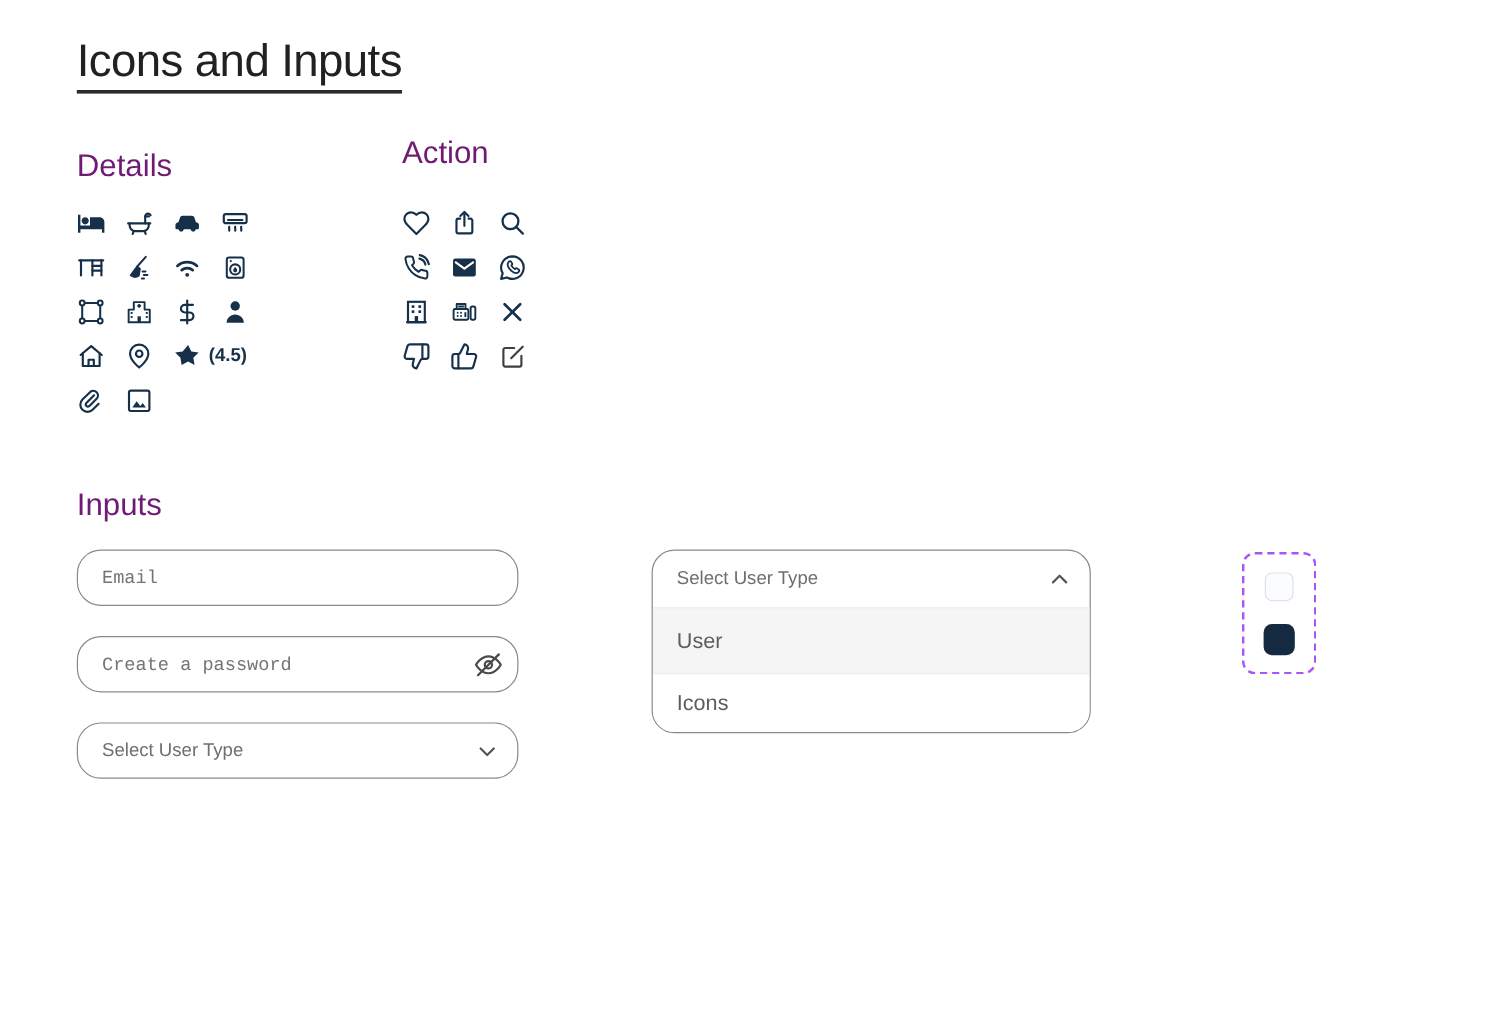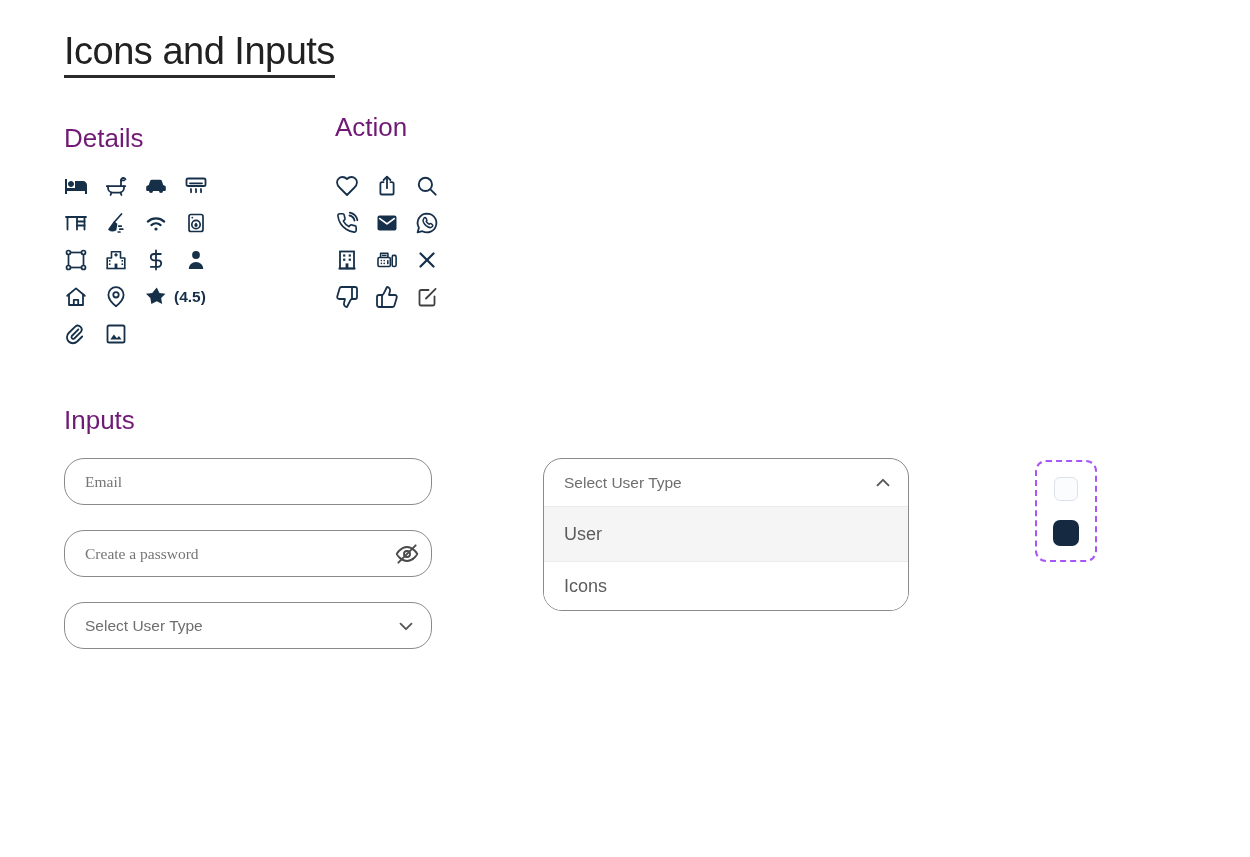--- a/index.html
+++ b/index.html
@@ -17,21 +17,21 @@
   .icon-grid.details{left:64px;top:174px;grid-template-columns:repeat(4,24px);}
   .icon-grid.action{left:335px;top:174px;grid-template-columns:repeat(3,24px);}
   .cell{width:24px;height:24px;}
   .cell svg{width:24px;height:24px;display:block;}
   .rating-cell{grid-column:3 / span 2;display:flex;align-items:center;gap:6px;width:max-content;height:24px;}
   .rating-cell .rating-text{font-weight:700;color:#16304a;font-size:15.5px;white-space:nowrap;}
 
   .field{position:absolute;width:368px;height:47px;}
   .field input{width:100%;height:100%;box-sizing:border-box;border:1px solid #8a8a8a;border-radius:20px;
       padding:0 44px 0 20px;font-size:15.5px;color:#333;background:#fff;outline:none;
-      font-family:Liberation Serif, serif;}
+      font-family:Liberation Mono, monospace;}
   .field input::placeholder{color:#757575;opacity:1;}
   .field-email{left:64px;top:458px;}
   .field-password{left:64px;top:530px;}
   .eye-btn{position:absolute;right:12px;top:50%;transform:translateY(-50%);width:26px;height:26px;
       border:none;background:transparent;padding:0;cursor:pointer;}
   .eye-btn svg{width:26px;height:26px;display:block;}
 
   .select-box{position:absolute;left:64px;top:602px;width:368px;height:47px;box-sizing:border-box;
       border:1px solid #8a8a8a;border-radius:20px;background:#fff;display:flex;align-items:center;
       padding:0 14px 0 20px;cursor:pointer;}

